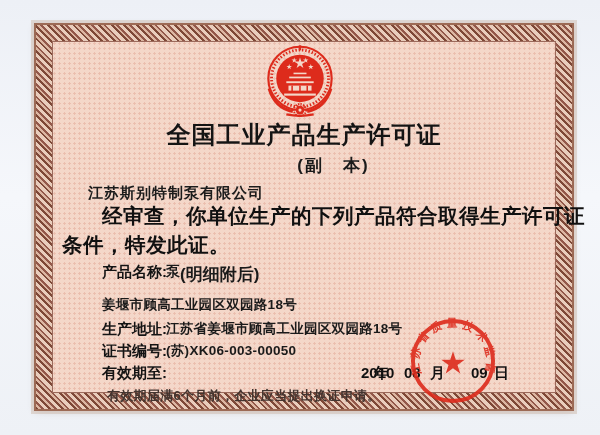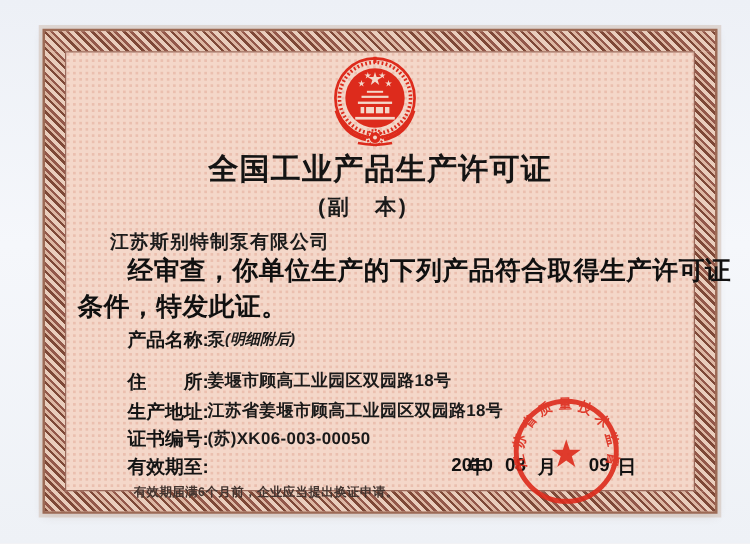--- a/index.html
+++ b/index.html
@@ -23,35 +23,35 @@
     box-shadow:0 0 0 2px #9c6a55,0 0 0 5px rgba(205,182,166,.45),0 2px 8px rgba(110,85,70,.25);
   }
   .cert-inner{position:absolute;inset:0;border:1px solid rgba(125,70,55,.75);}
   
   .title{
     left:52px;top:119px;width:504px;text-align:center;
     font-size:24px;font-weight:700;letter-spacing:1px;color:#141414;white-space:nowrap;
   }
   .subtitle{
     left:52px;top:154px;width:477px;text-align:center;
-    font-size:17px;font-weight:700;letter-spacing:2px;color:#1a1a1a;
+    font-size:17px;font-weight:700;letter-spacing:2px;color:#1a1a1a;padding-left:43px;
   }
   .company{left:88px;top:184px;font-size:15px;font-weight:600;color:#1c1c1c;letter-spacing:1px;}
   .stmt1{left:102px;top:202px;font-size:20.5px;font-weight:700;color:#101010;letter-spacing:.5px;white-space:nowrap;}
   .stmt2{left:62px;top:231px;font-size:20.5px;font-weight:800;color:#101010;letter-spacing:.5px;}
   .field{display:flex;align-items:flex-start;left:102px;white-space:nowrap;}
   .field .lbl{font-size:15px;font-weight:800;color:#141414;width:64px;flex:0 0 64px;}
   .field .val{font-size:13.5px;font-weight:700;color:#1a1a1a;letter-spacing:.3px;}
   .field .val-big{font-size:14px;font-weight:800;color:#1a1a1a;}
-  .field .val-note{font-size:12px;font-weight:700;color:#1a1a1a;font-style:italic;}
+  .field .val-note{font-size:17px;font-weight:700;color:#1a1a1a;}
   .f1{top:263px;} .f2{top:296px;} .f3{top:320px;} .f4{top:342px;} .f5{top:364px;}
   .dateline span{position:absolute;top:364px;font-size:15px;font-weight:800;color:#111;}
   .dt-year{left:361px;} .dt-yu{left:374px;} .dt-month{left:404px;}
   .dt-mu{left:430px;} .dt-day{left:471px;text-align:center;} .dt-du{left:494px;}
-  .footnote{left:107px;top:387px;font-size:10px;font-weight:600;color:#433530;letter-spacing:.3px;}
+  .footnote{left:107px;top:387px;font-size:13px;font-weight:600;color:#433530;letter-spacing:.3px;}
   .emblem{left:264px;top:45px;width:72px;height:74px;}
   .seal{left:409px;top:317px;width:88px;height:88px;opacity:.9;}
 </style>
 </head>
 <body>
 
 <div class="abs cert">
   <div class="cert-inner"></div>
 </div>
 
@@ -92,21 +92,20 @@
 <div class="abs company">江苏斯别特制泵有限公司</div>
 <div class="abs stmt1">经审查，你单位生产的下列产品符合取得生产许可证</div>
 <div class="abs stmt2">条件，特发此证。</div>
 
 <div class="abs field f1">
   <span class="lbl">产品名称:</span>
   <span class="val-big">泵</span>
   <span class="val-note">(明细附后)</span>
 </div>
 <div class="abs field f2">
-  <span class="lbl">住　　所:</span>
   <span class="val">姜堰市顾高工业园区双园路18号</span>
 </div>
 <div class="abs field f3">
   <span class="lbl">生产地址:</span>
   <span class="val">江苏省姜堰市顾高工业园区双园路18号</span>
 </div>
 <div class="abs field f4">
   <span class="lbl">证书编号:</span>
   <span class="val">(苏)XK06-003-00050</span>
 </div>

